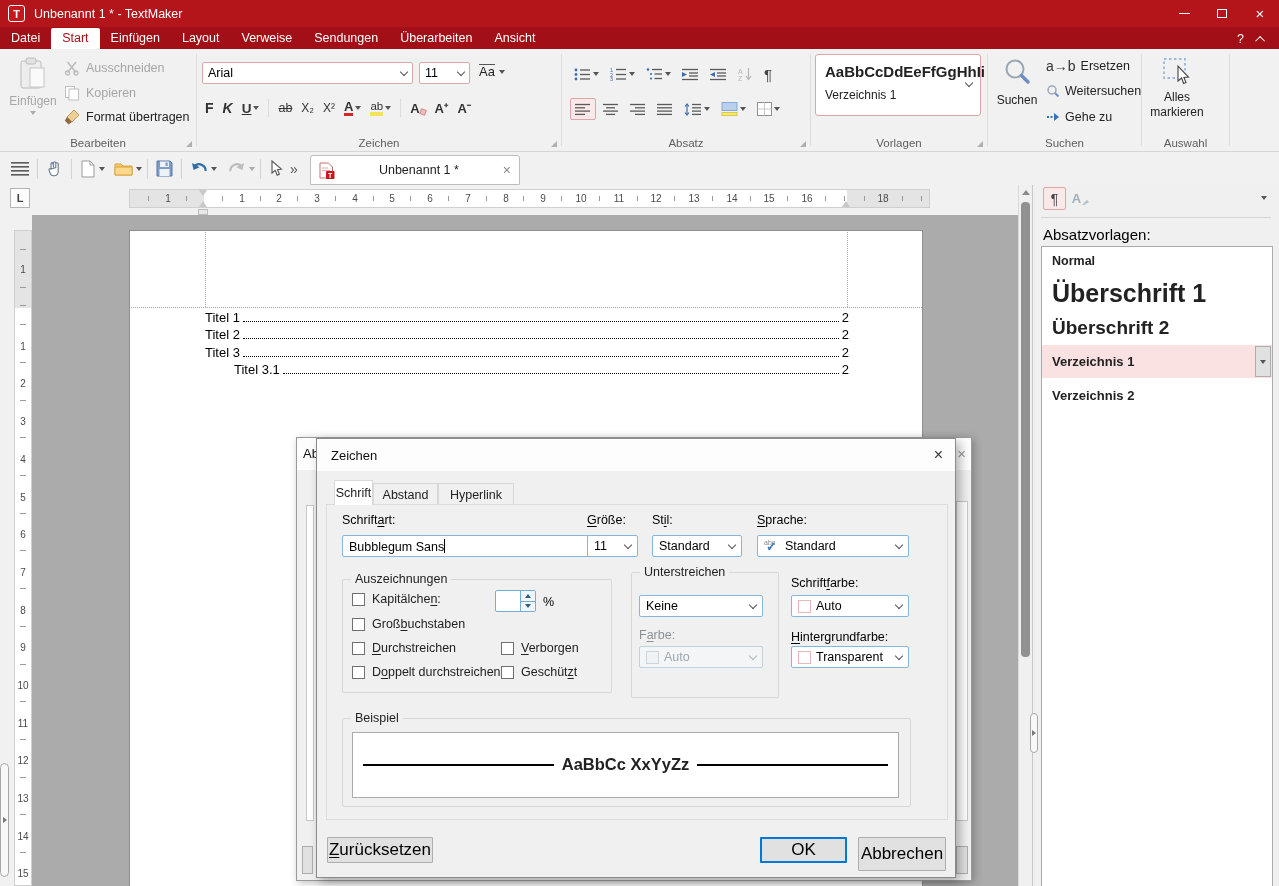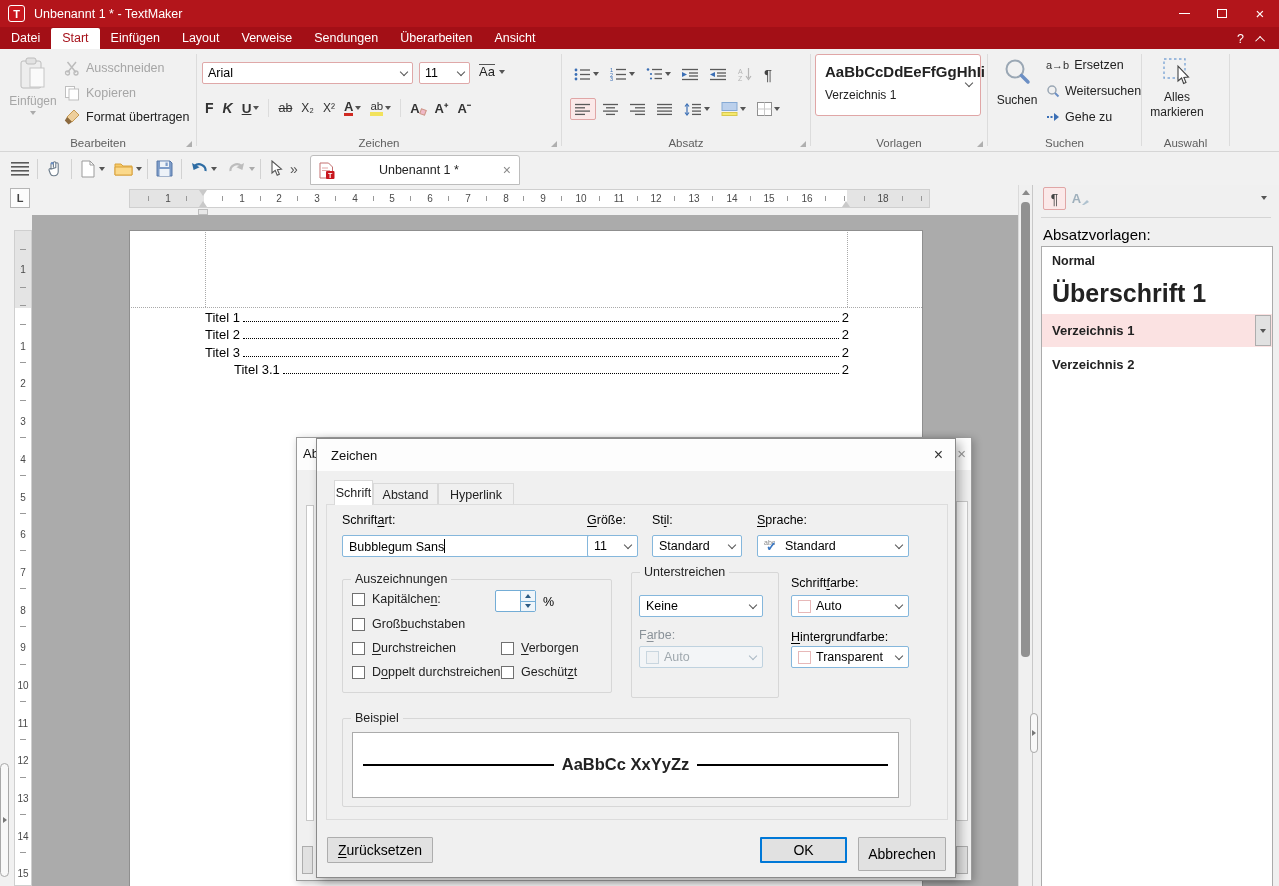--- a/index.html
+++ b/index.html
@@ -117,21 +117,21 @@
   .gcap{position:absolute;top:-8px;left:8px;background:#F0F0F0;padding:0 4px;font-size:12.5px;white-space:nowrap}
   .cb{position:absolute;display:flex;align-items:center;gap:7px;font-size:12.5px;white-space:nowrap}
   .cb .box{width:13px;height:13px;background:#fff;border:1px solid #707070;flex:none}
   .spin{position:absolute;display:flex;background:#fff;border:1px solid #74ADD6;border-radius:2px;height:22px}
   .spin .fld{flex:1}
   .spin .btns{width:15px;border-left:1px solid #74ADD6;display:flex;flex-direction:column}
   .spin .sb{flex:1;display:flex;align-items:center;justify-content:center;background:#EFF5FA}
   .tri-u-b{width:0;height:0;border-left:3px solid transparent;border-right:3px solid transparent;border-bottom:4px solid #2B5B85}
   .tri-d-b{width:0;height:0;border-left:3px solid transparent;border-right:3px solid transparent;border-top:4px solid #2B5B85}
   .dbtn{position:absolute;display:flex;align-items:center;justify-content:center;background:#E1E1E1;
-        border:1px solid #ADADAD;font-size:14px;color:#000;border-radius:1px}
+        border:1px solid #ADADAD;font-size:17px;color:#000;border-radius:1px}
   .dbtn.default{border:2px solid #0078D7}
   .preview-wrap{position:absolute;left:35px;top:293px;width:547px;height:66px;background:#fff;border:1px solid #ABABAB;
                 display:flex;align-items:center;padding:0 10px}
   .bline{flex:1;height:0;border-bottom:2px solid #000}
   .preview-text{margin:0 8px;font-family:cursive,sans-serif;font-size:16.5px;font-weight:bold;transform:translateY(-1px)}
   .caret{display:inline-block;width:1px;height:14px;background:#000;vertical-align:-2px}
   .abc-check{position:relative;width:16px;height:15px;flex:none}
   .abc-check .abc{position:absolute;left:0;top:0;font-size:7px;color:#888}
   .abc-check .chk{position:absolute;left:2px;top:0px;color:#3B78C3;font-size:13px;font-weight:bold}
   u{text-underline-offset:2px}
@@ -416,21 +416,21 @@
 
   <div class="grp" style="left:988px;width:153px">
     <div class="abs" style="left:4px;top:8px;width:50px;text-align:center">
       <svg width="30" height="30" style="margin:0 auto">
         <circle cx="13" cy="12" r="8.5" fill="none" stroke="#9AA7B4" stroke-width="2"></circle>
         <line x1="19.5" y1="18.5" x2="26" y2="25" stroke="#6C8FC4" stroke-width="3.5" stroke-linecap="round"></line>
       </svg>
       <div style="font-size:12px;margin-top:6px">Suchen</div>
     </div>
     <div class="rrow" style="left:58px;top:9px;gap:5px">
-      <span style="font-size:11px;color:#333">a→b</span>
+      <span style="font-size:14px;color:#333">a→b</span>
       <span>Ersetzen</span>
     </div>
     <div class="rrow" style="left:58px;top:35px;gap:5px">
       <svg width="14" height="14">
         <circle cx="6" cy="6" r="4" fill="none" stroke="#9AA7B4" stroke-width="1.5"></circle>
         <line x1="9" y1="9" x2="12.5" y2="12.5" stroke="#6C8FC4" stroke-width="2"></line>
       </svg>
       <span>Weitersuchen</span>
     </div>
     <div class="rrow" style="left:58px;top:61px;gap:5px">
@@ -639,20 +639,21 @@
     <svg width="7" height="7" style="margin-left:1px;margin-top:6px">
         <path d="M0 7 L5 2 L7 4 L2 7 Z" fill="#AFC2CF"></path>
       </svg>
   </div>
   <span class="tri-down" style="position:absolute;right:12px;top:11px"></span>
   <div class="sb-divider"></div>
   <div class="abs" style="left:10px;top:41px;font-size:15px;color:#000">Absatzvorlagen:</div>
   <div class="sb-list">
     <div class="sb-item" style="font-size:12.5px;font-weight:600">Normal</div>
     <div class="sb-item" style="font-size:25px;font-weight:bold;padding-top:5px">Überschrift 1</div>
+    <div class="sb-item" style="font-size:19px;font-weight:bold;padding-top:3px">Überschrift 2</div>
     <div class="sb-item" style="font-size:13px;font-weight:bold;background:#FBE2E2;position:relative;padding-top:9px;padding-bottom:9px">
       <span>Verzeichnis 1</span>
       <span style="position:absolute;right:1px;top:1px;bottom:1px;width:16px;background:#E1E1E1;border:1px solid #ADADAD;display:flex;align-items:center;justify-content:center">
         <span class="tri-down"></span>
       </span>
     </div>
     <div class="sb-item" style="font-size:13px;font-weight:bold;padding-top:10px">Verzeichnis 2</div>
   </div>
 </div>
 

